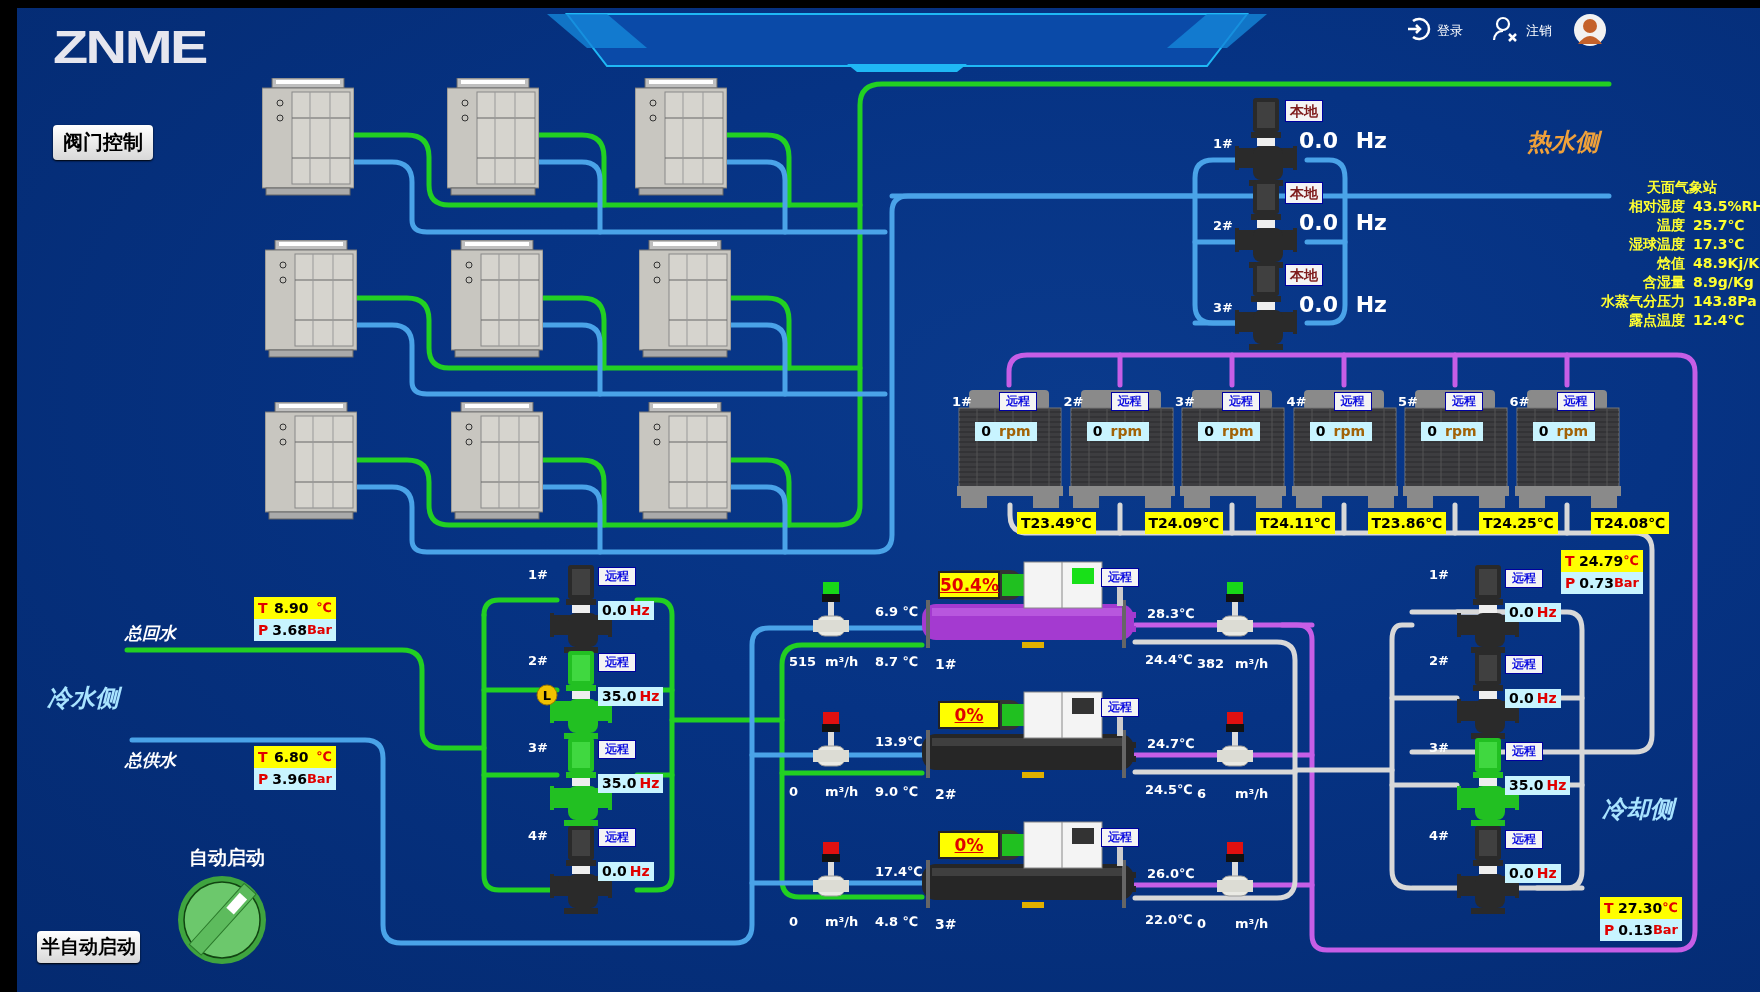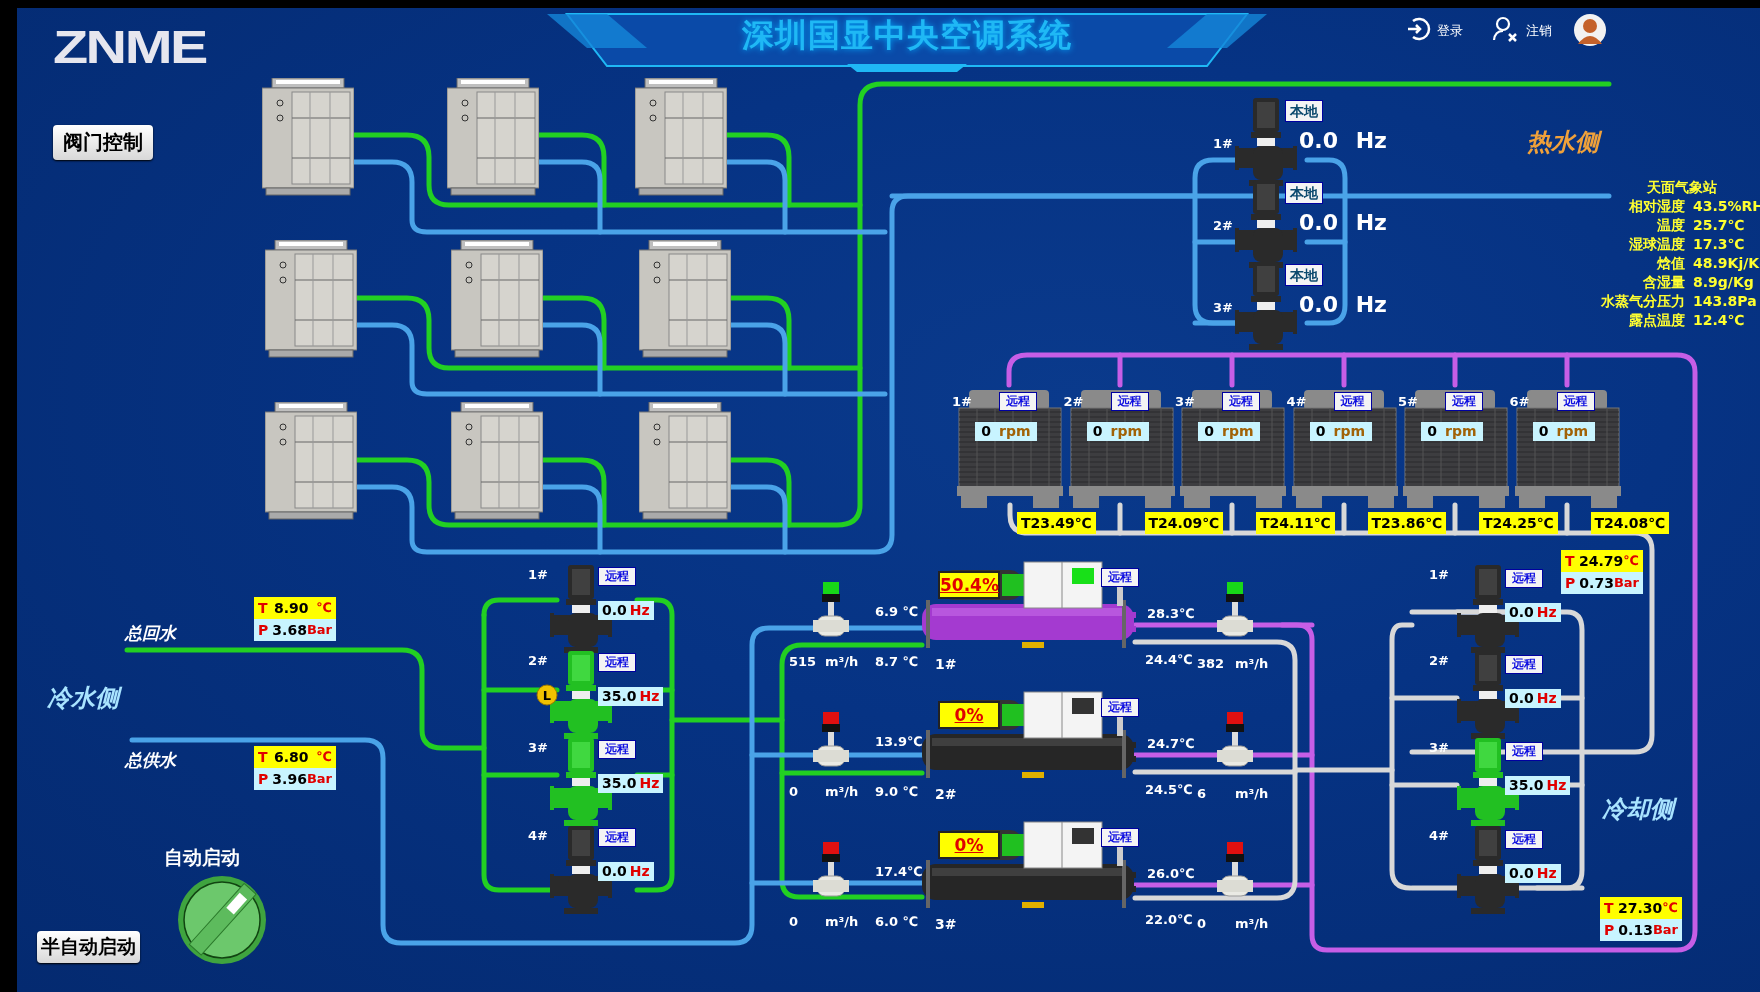--- a/index.html
+++ b/index.html
@@ -36,21 +36,21 @@
   .wlabel { color: #fff; font-size: 17px; font-style: italic; font-weight: bold; }
   .weather { color: #ffff30; font-size: 14px; font-weight: bold; line-height: 19px; }
   .weather .row { display: flex; justify-content: flex-end; }
   .weather .k { text-align: right; }
   .weather .v { width: 82px; padding-left: 8px; text-align: left; }
   .tag-remote {
     background: #f4f4f4; border: 1px solid #0000a0; color: #1010e0; font-size: 12px; font-weight: bold;
     padding: 1px 6px; line-height: 15px;
   }
   .tag-local {
-    background: #f4f4f4; border: 1px solid #0000a0; color: #0c4a6e; font-size: 14px; font-weight: bold;
+    background: #f4f4f4; border: 1px solid #0000a0; color: #7f1d1d; font-size: 14px; font-weight: bold;
     padding: 1px 4px; line-height: 18px;
   }
   .hz-box {
     background: #c8f4ff; color: #000; font-size: 14px; font-weight: bold; padding: 1px 4px; line-height: 17px;
   }
   .hz-box .u { color: #e00000; }
   .rpm-box {
     background: #c8f4ff; color: #000; font-size: 14px; font-weight: bold; padding: 1px 6px; line-height: 17px;
     width: 62px; text-align: center;
   }
@@ -172,21 +172,20 @@
   </svg>
 
   <div class="abs logo">ZNME</div>
 
   <svg class="abs title-banner" viewBox="0 0 720 64">
     <polygon points="20,6 700,6 660,58 60,58" fill="#0a4aa8" stroke="#1fb8f5" stroke-width="2"></polygon>
     <polygon points="0,6 60,6 100,40 40,40" fill="#1486d8" opacity="0.8"></polygon>
     <polygon points="660,6 720,6 680,40 620,40" fill="#1486d8" opacity="0.8"></polygon>
     <polygon points="300,56 420,56 410,64 310,64" fill="#1fb8f5"></polygon>
   </svg>
-  <div class="abs title-text">深圳国显中央空调系统</div>
 
   <div class="abs hdr-btn" style="left:1388px;top:16px;">
     <span>
       <svg width="26" height="26" viewBox="0 0 26 26">
           <path d="M8 5 A10 10 0 1 1 8 21" stroke="#fff" stroke-width="2.5" fill="none"></path>
           <path d="M3 13 H15 M11 9 L15 13 L11 17" stroke="#fff" stroke-width="2.5" fill="none"></path>
         </svg>
     </span>
     <span>登录</span>
   </div>
@@ -868,21 +867,21 @@
     <rect x="102" y="2" width="78" height="46" fill="#f4f4f4" stroke="#888"></rect>
           <line x1="140" y1="2" x2="140" y2="48" stroke="#888"></line>
     <rect x="150" y="8" width="22" height="16" fill="#333"></rect>
     <path d="M180 20 H190 Q198 20 198 28 V46" stroke="#ccc" stroke-width="6" fill="none"></path>
     <rect x="100" y="82" width="22" height="6" fill="#e0b000"></rect>
         </svg></div>
       <div class="abs pct-box" style="left:921px;top:831px;">0%</div>
       <div class="abs tag-remote" style="left:1084px;top:828px;">远程</div>
       <div class="abs chiller-lbl" style="left:918px;top:916px;font-size:14px;">3#</div>
       <div class="abs chiller-lbl" style="left:858px;top:864px;">17.4℃</div>
-      <div class="abs chiller-lbl" style="left:858px;top:914px;">6.0 ℃</div>
+      <div class="abs chiller-lbl" style="left:858px;top:914px;">4.8 ℃</div>
       <div class="abs chiller-lbl" style="left:772px;top:914px;width:32px;">0</div>
       <div class="abs chiller-lbl" style="left:808px;top:914px;">m³/h</div>
       <div class="abs chiller-lbl" style="left:1130px;top:866px;">26.0℃</div>
       <div class="abs chiller-lbl" style="left:1128px;top:912px;">22.0℃</div>
       <div class="abs chiller-lbl" style="left:1180px;top:916px;">0</div>
       <div class="abs chiller-lbl" style="left:1218px;top:916px;">m³/h</div>
       <div class="abs" style="left:796px;top:842px;"><svg width="36" height="56" viewBox="0 0 36 56">
           <rect x="10" y="0" width="16" height="12" fill="#e01010"></rect>
           <rect x="9" y="12" width="18" height="8" fill="#111"></rect>
     <rect x="15" y="20" width="6" height="14" fill="#ddd"></rect>
@@ -898,21 +897,21 @@
         </svg></div>
     </div>
 
   <div class="abs" style="left:519px;top:684px;">
     <svg width="22" height="22">
         <circle cx="11" cy="11" r="10" fill="#f2c200" stroke="#a07800" stroke-width="1"></circle>
         <text x="11" y="16" text-anchor="middle" font-size="13" font-weight="bold" fill="#000" font-family="DejaVu Sans, sans-serif">L</text>
       </svg>
   </div>
 
-  <div class="abs auto-lbl" style="left:147px;top:845px;">自动启动</div>
+  <div class="abs auto-lbl" style="left:172px;top:845px;">自动启动</div>
   <div class="abs" style="left:155px;top:872px;">
     <svg width="100" height="100" viewBox="0 0 100 100">
       <circle cx="50" cy="48" r="44" fill="#3fa43f"></circle>
       <circle cx="50" cy="48" r="38" fill="#6cc86c" stroke="#114411" stroke-width="1.5"></circle>
       <g transform="rotate(-48 50 48)">
         <rect x="10" y="40" width="82" height="16" fill="#5dbb5d" stroke="#2b7a2b"></rect>
         <rect x="62" y="43" width="20" height="10" fill="#ffffff"></rect>
       </g>
     </svg>
   </div>

